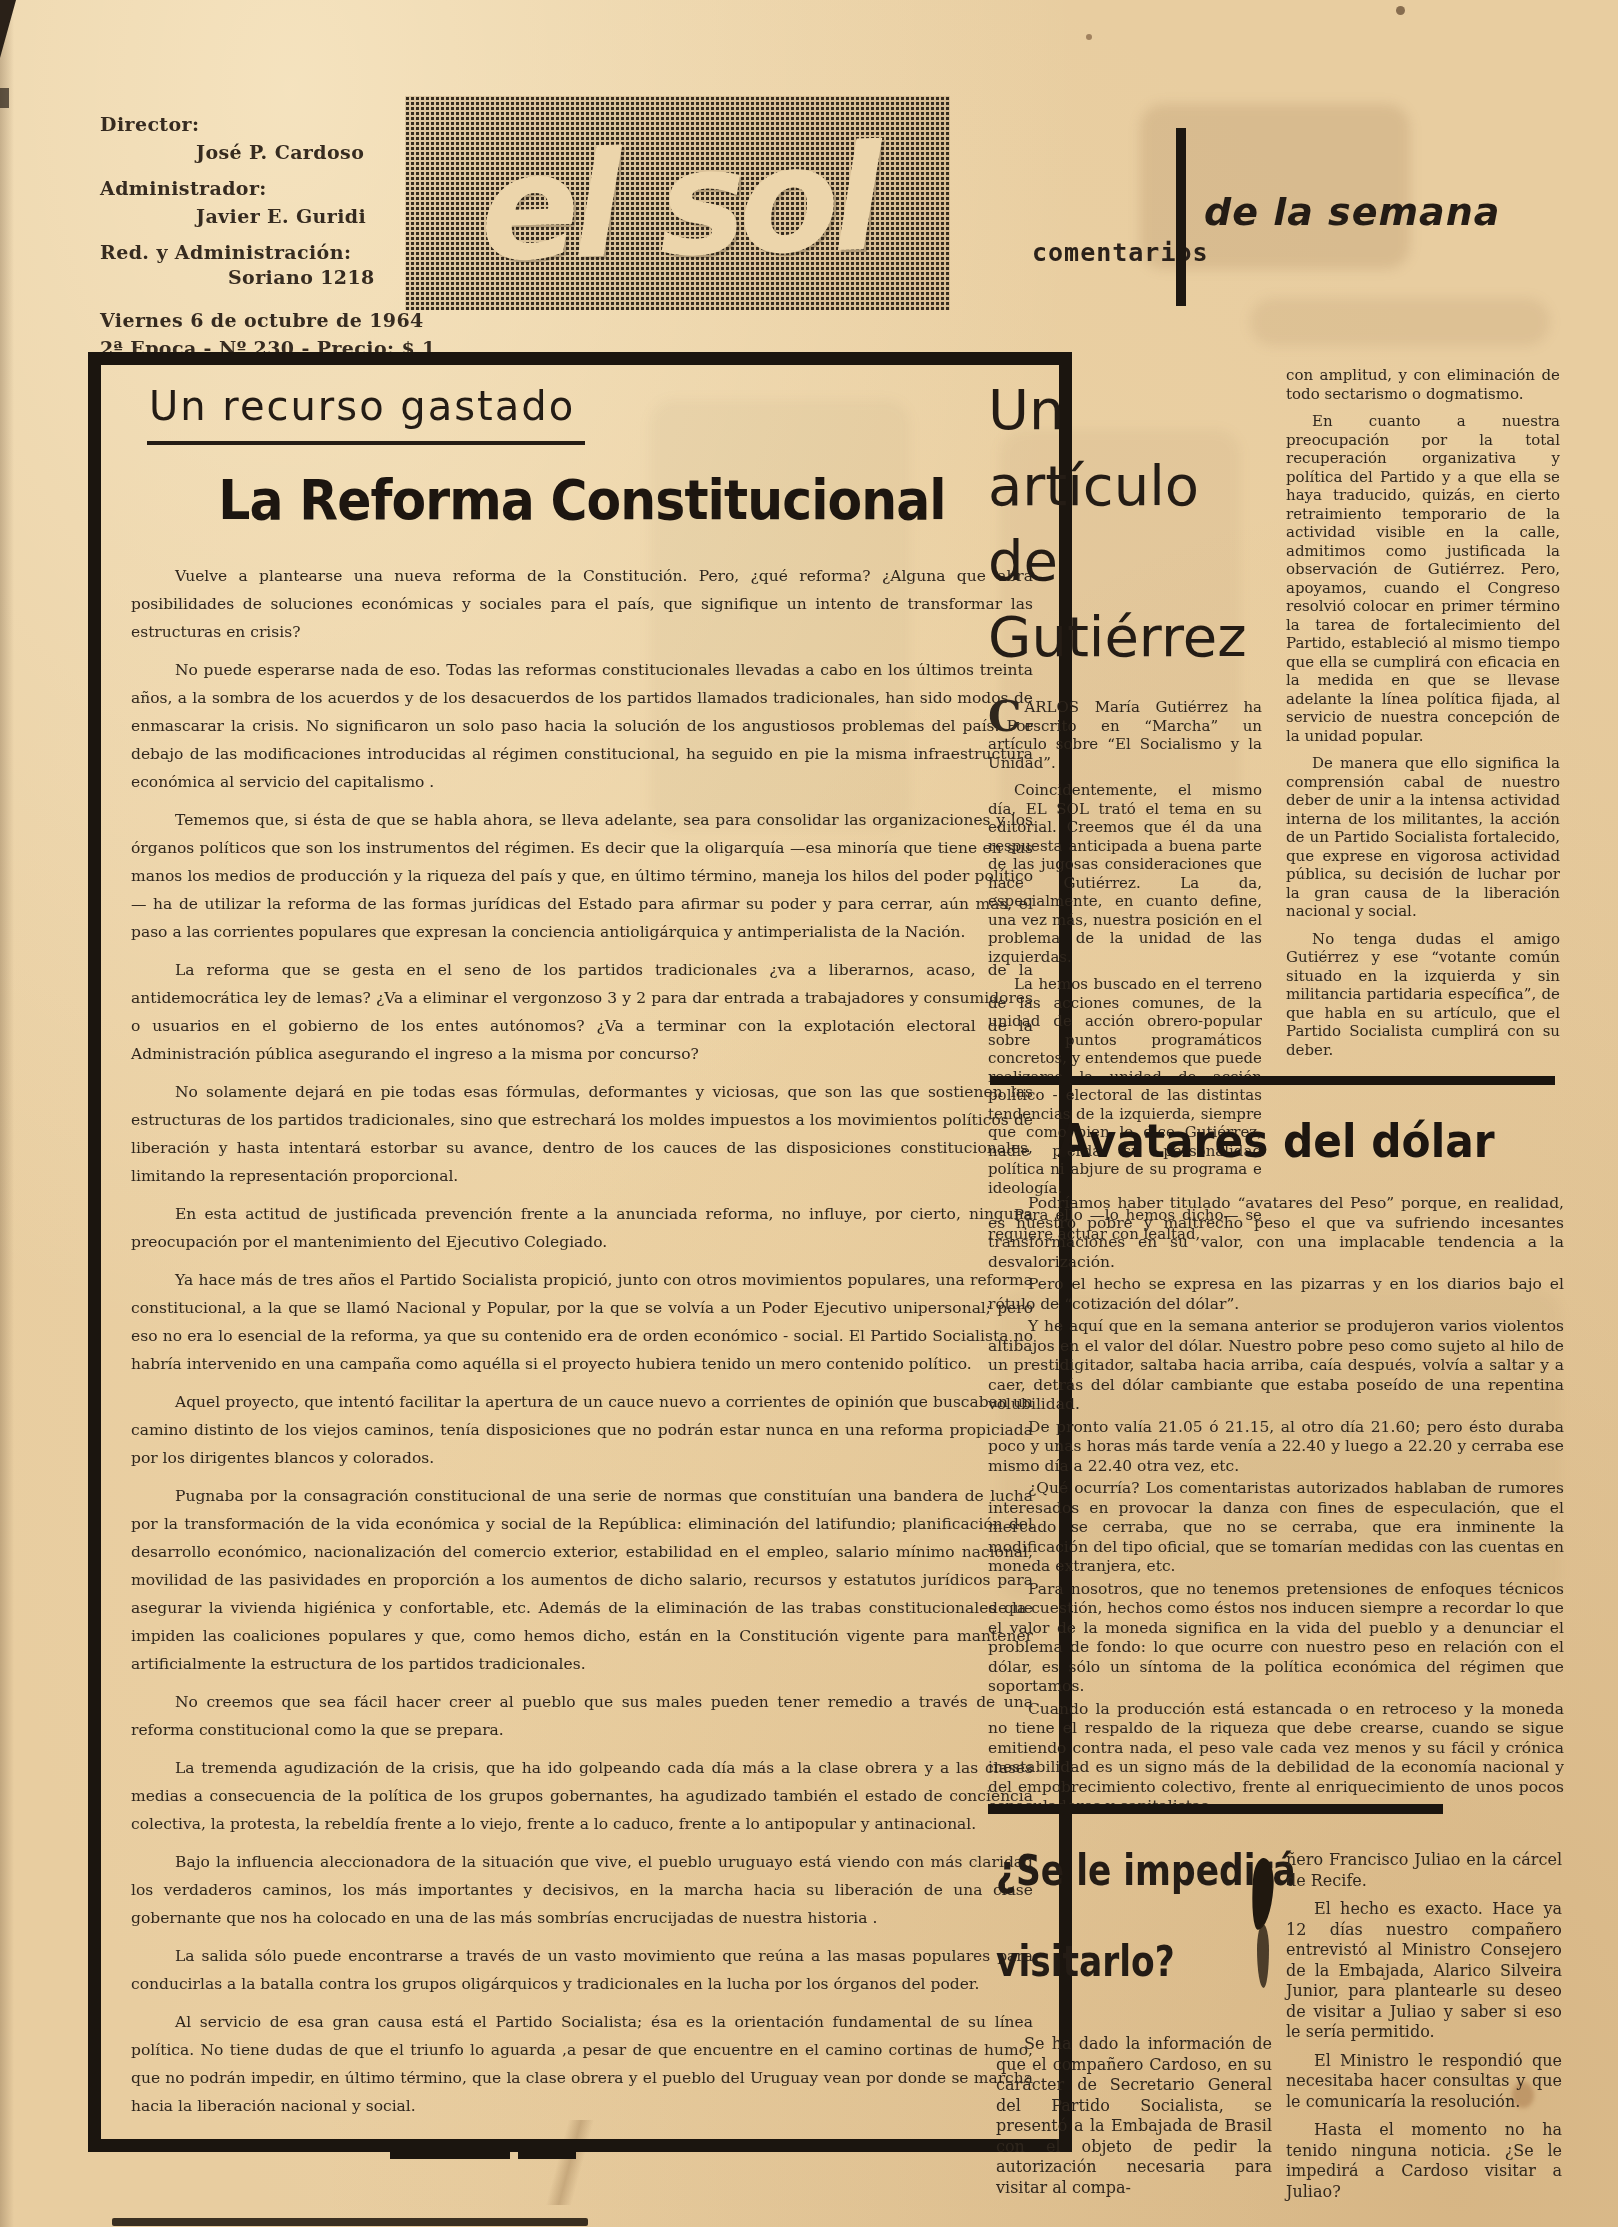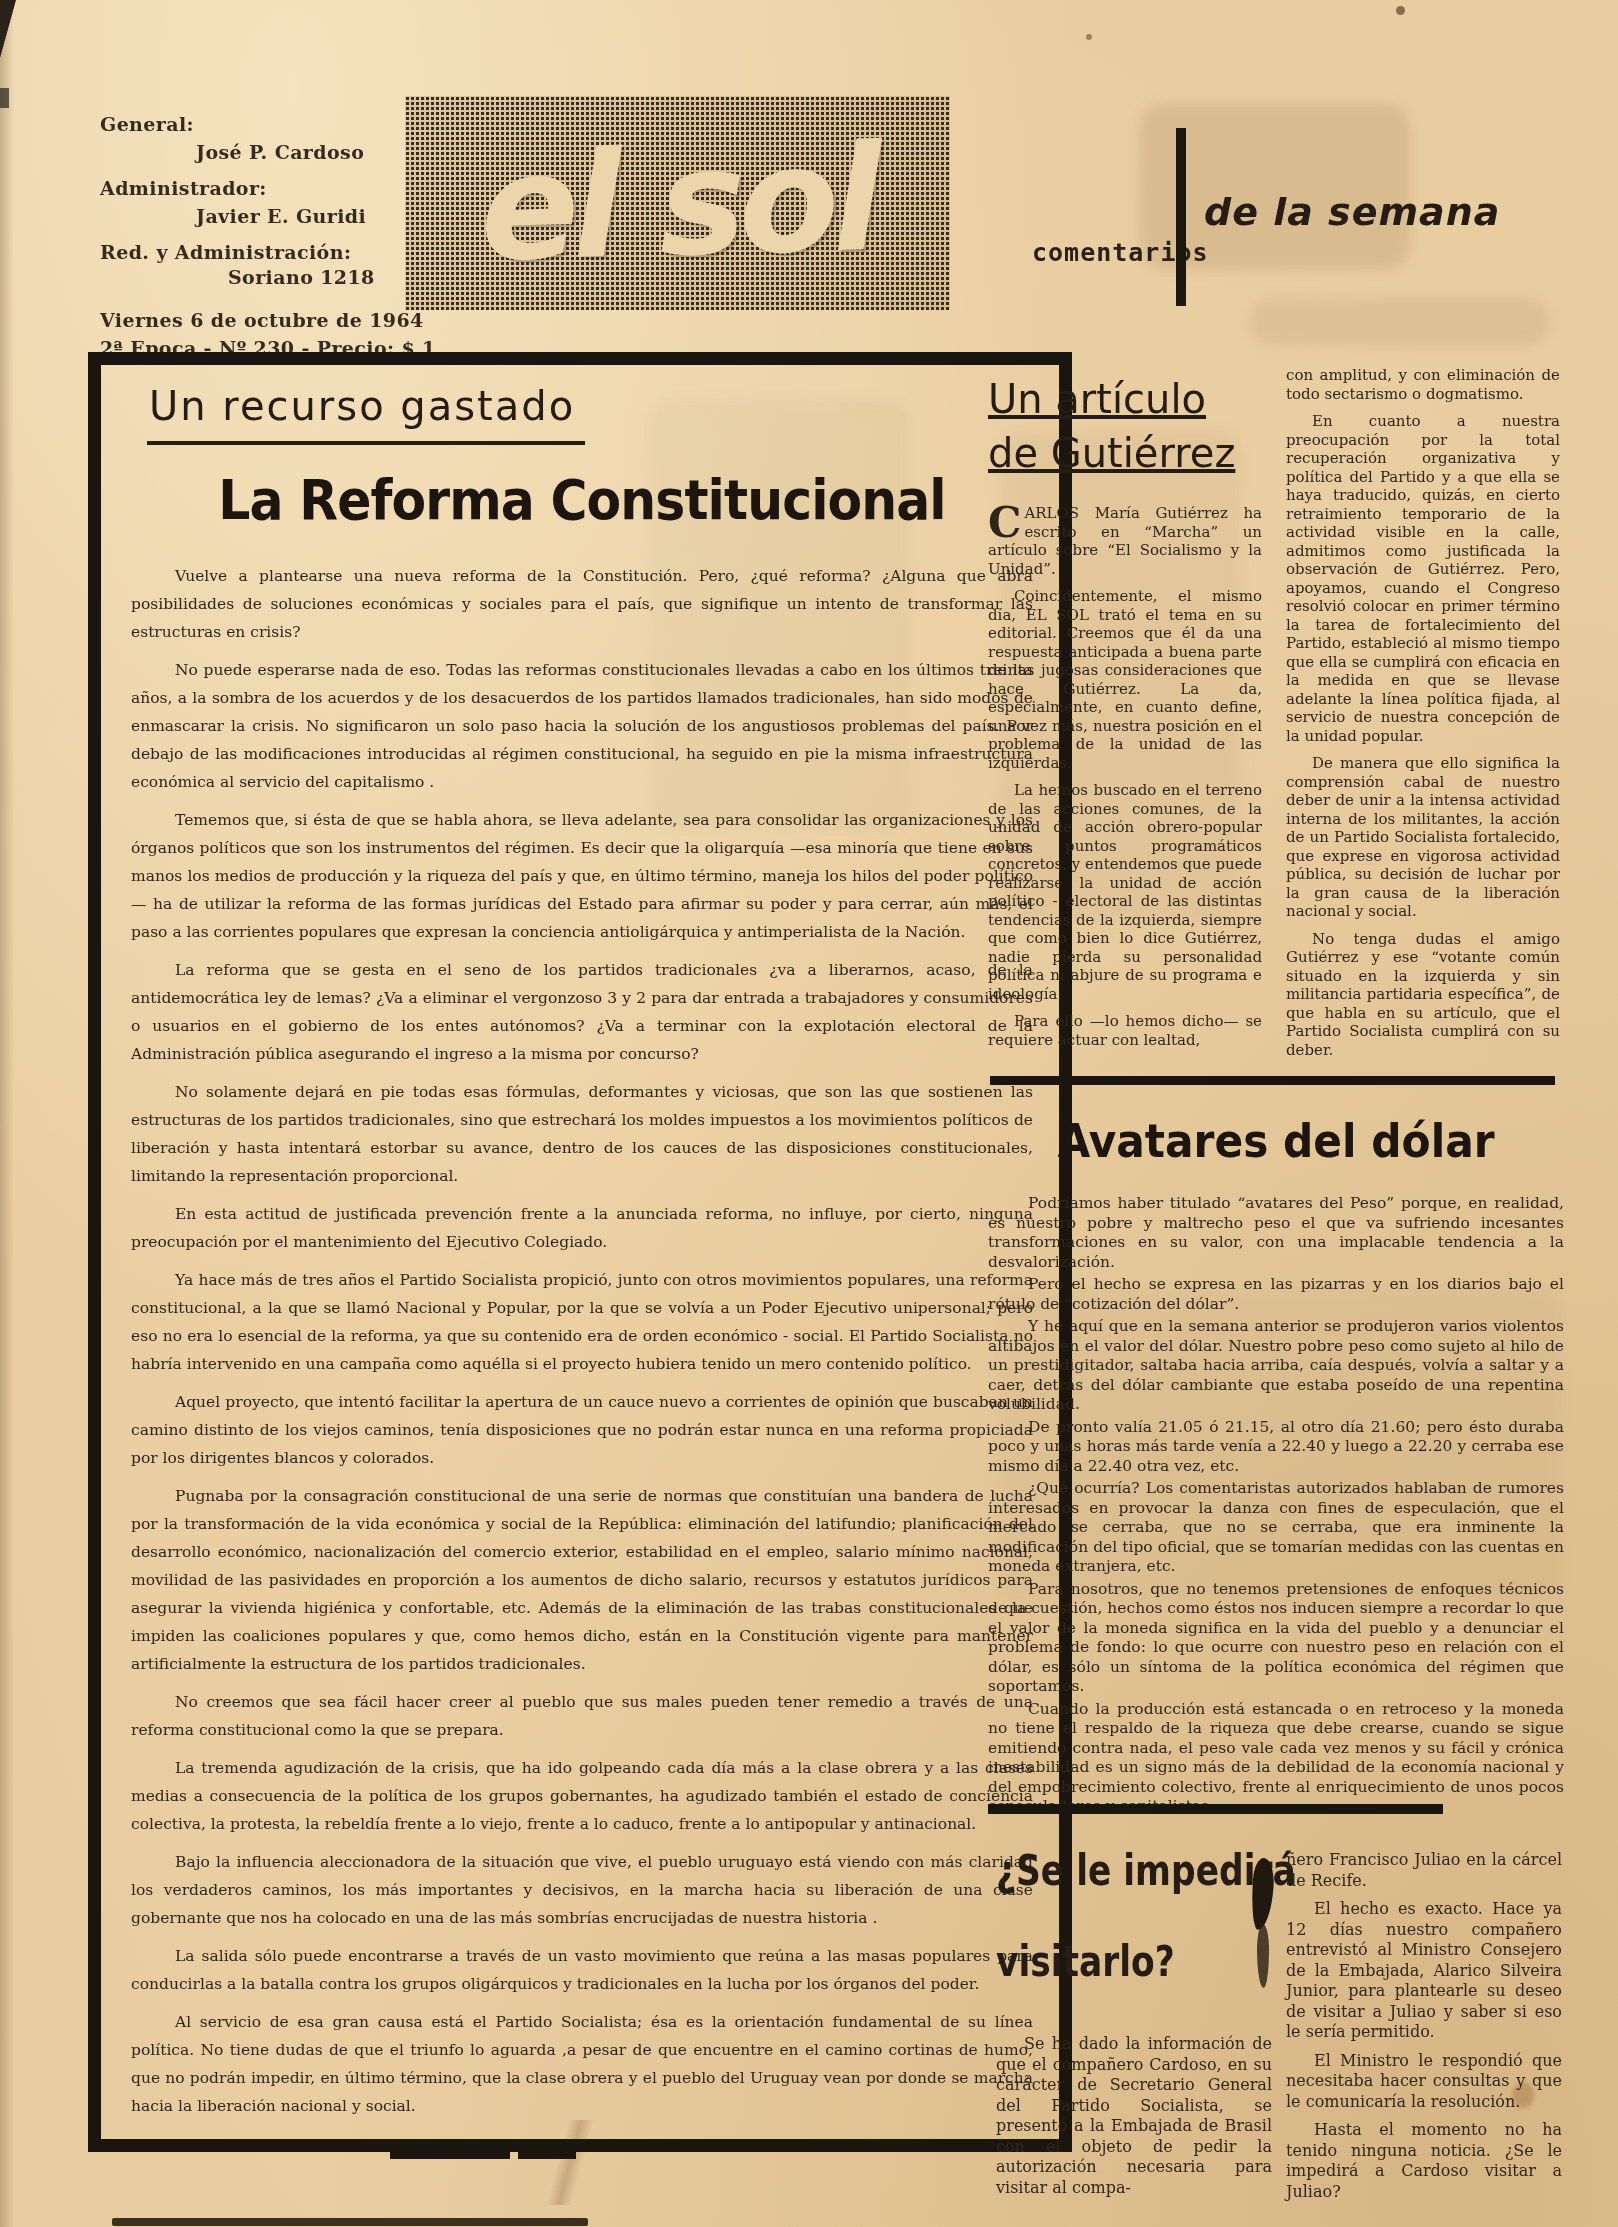--- a/index.html
+++ b/index.html
@@ -39,21 +39,21 @@
     padding:18px 26px 10px 30px;box-sizing:border-box;overflow:hidden;}
   .kicker{display:inline-block;font-family:"DejaVu Sans",sans-serif;font-size:40px;color:#241c15;
     letter-spacing:2px;border-bottom:4px solid #241c15;padding:0 10px 12px 2px;margin-left:16px;}
   .headline{font-family:"DejaVu Sans",sans-serif;font-weight:bold;font-size:56px;color:#1d1610;
     text-align:center;margin-top:22px;transform:scaleX(.9);transform-origin:center;white-space:nowrap;letter-spacing:-1px;}
   .main-body{margin-top:30px;font-size:15.5px;line-height:28px;text-align:justify;}
   .para{margin:0 0 10px;text-indent:44px;}
 
   
   .g-col1{left:988px;top:372px;width:274px;}
-  .g-title{font-family:"DejaVu Sans",sans-serif;font-size:40px;color:#241c15;line-height:1.35;margin-bottom:24px;text-decoration:underline;}
+  .g-title{font-family:"DejaVu Sans",sans-serif;font-size:56px;color:#241c15;line-height:1.35;margin-bottom:24px;}
   .small-body{font-size:15px;line-height:18.5px;text-align:justify;}
   .small-body .para{margin:0 0 9px;text-indent:26px;}
   .g-first{text-indent:0 !important;}
   .dropcap{float:left;font-size:42px;line-height:33px;font-weight:bold;margin:2px 3px 0 0;}
   .g-col2{left:1286px;top:366px;width:274px;}
   .cont > .para:first-child{text-indent:0;}
 
   .ruleA{left:990px;top:1076px;width:565px;height:9px;background:#1b150f;}
   .avatares-title{left:990px;top:1114px;width:572px;text-align:center;font-family:"DejaVu Sans",sans-serif;
     font-weight:bold;font-size:46px;color:#1d1610;transform:scaleX(.92);}
@@ -107,21 +107,21 @@
   <div class="abs ghost g5"></div>
   <div class="abs corner"></div>
   <div class="abs edge1"></div>
   <div class="abs spot1"></div>
   <div class="abs spot2"></div>
   <div class="abs spot3"></div>
   <div class="abs crease"></div>
   <div class="abs sliver"></div>
 
   <div class="abs pub-info">
-    <div>General:</div>
+    <div>Director:</div>
     <div class="name">José P. Cardoso</div>
     <div>Administrador:</div>
     <div class="name">Javier E. Guridi</div>
     <div>Red. y Administración:</div>
     <div class="name2">Soriano 1218</div>
     <div class="date">Viernes 6 de octubre de 1964</div>
     <div>2ª Epoca - Nº 230 - Precio: $ 1</div>
   </div>
 
   <div class="abs masthead">

